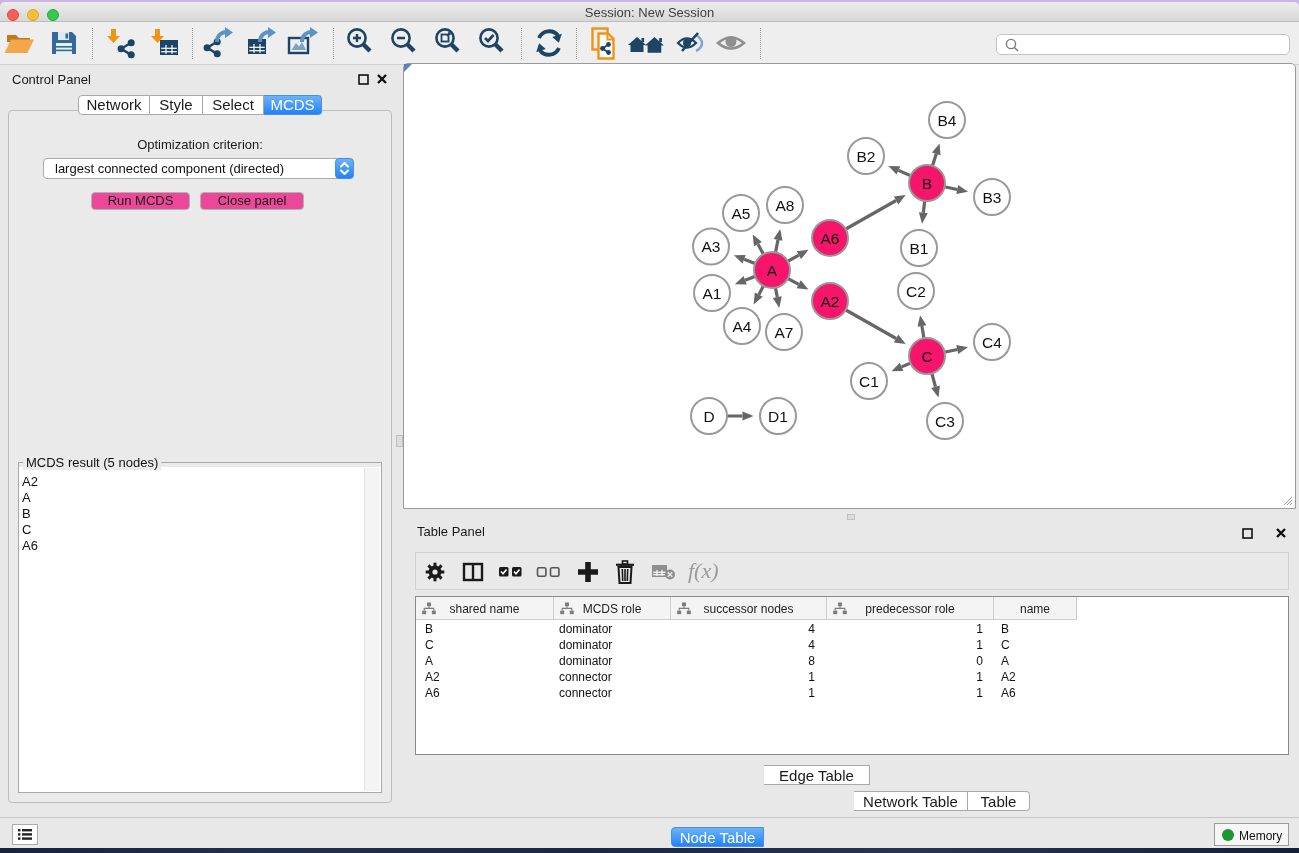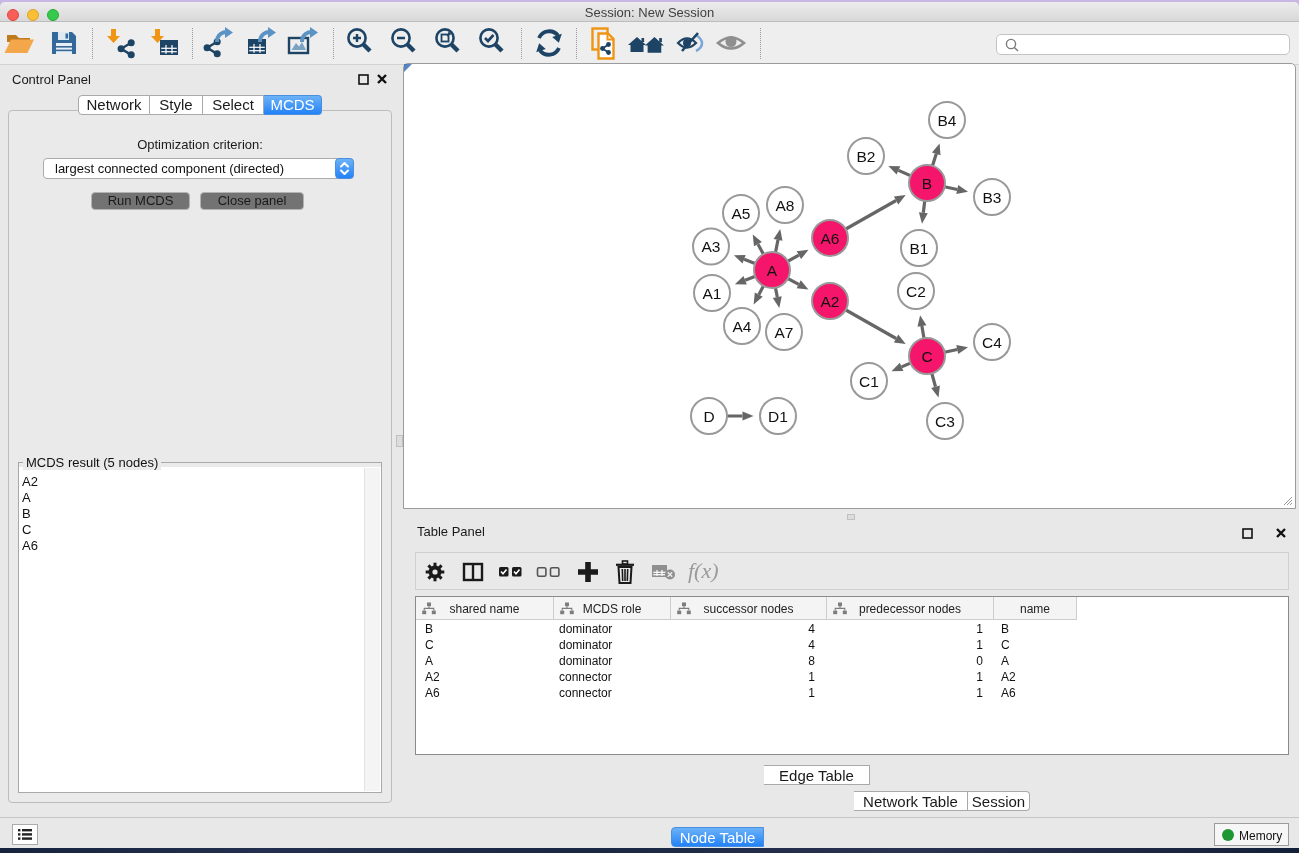--- a/index.html
+++ b/index.html
@@ -31,21 +31,21 @@
 .tabbtn.last { border-radius:0 4px 4px 0; }
 .tabbtn.sel { background:linear-gradient(#6cb2f8,#2382f7); color:#fff; border-color:#4a90e0; }
 
 #cpbox { position:absolute; left:8px; top:108px; width:384px; height:693px;
   border:1px solid #bcbcbc; border-radius:4px; background:#eaeaea; }
 #optlabel { position:absolute; left:0; width:400px; top:135px; text-align:center; font-size:13px; color:#1a1a1a; }
 #dropdown { position:absolute; left:43px; top:156px; width:311px; height:21px; background:#fff;
   border:1px solid #ababab; border-radius:4px; font-size:13px; color:#111; line-height:19px; padding-left:11px; }
 #dropdown .step { position:absolute; right:-1px; top:-1px; width:19px; height:21px; border-radius:4px;
   background:linear-gradient(#6cb2f8,#2382f7); border:1px solid #4a90e0; }
-.cbtn { position:absolute; top:190px; height:18px; background:#737373; border:1px solid #b3b3b3; border-radius:4px;
+.cbtn { position:absolute; top:190px; height:18px; background:#ec4899; border:1px solid #b3b3b3; border-radius:4px;
   font-size:13px; color:#1a1a1a; text-align:center; line-height:16px; }
 #fieldset { position:absolute; left:18px; top:460px; width:364px; height:331px; border:1px solid #a9a9a9; }
 #fslegend { position:absolute; left:23px; top:453px; font-size:13px; color:#111; background:#eaeaea; padding:0 3px; }
 #mcdslist { position:absolute; left:19px; top:465px; width:362px; height:325px; background:#fff; }
 #mcdslist .sb { position:absolute; right:1px; top:1px; width:16px; height:323px; background:#f4f4f4; border-left:1px solid #e3e3e3; }
 #mcdslist .it { position:absolute; left:3px; font-size:13px; color:#111; }
 
 #netwin { position:absolute; left:403px; top:61px; width:893px; height:446px;
   background:#fff; border:1px solid #9b9b9b; border-radius:5px 5px 0 0; }
 #nettitle { position:absolute; left:0; top:0; width:100%; height:23px;
@@ -447,21 +447,21 @@
       </div>
 <div class="hcell" style="left:411px;width:167px;">
         <svg width="14" height="13" viewBox="0 0 14 13" style="position:absolute;left:6px;top:5px">
           <g fill="#7d7d7d">
             <rect x="5" y="0.5" width="4" height="3.6"></rect>
             <rect x="0.2" y="8.6" width="4" height="3.6"></rect>
             <rect x="9.8" y="8.6" width="4" height="3.6"></rect>
             <path d="M7 4.1 V6.4 M2.2 8.6 V6.4 H11.8 V8.6" stroke="#7d7d7d" stroke-width="1.1" fill="none"></path>
           </g>
         </svg>
-        <div class="lbl">predecessor nodes</div>
+        <div class="lbl">predecessor role</div>
       </div>
 <div class="hcell" style="left:578px;width:83px;">
         <div class="lbl">name</div>
       </div>
 <div class="rowtxt" style="left:9px;top:24.5px;">B</div>
       <div class="rowtxt" style="left:143px;top:24.5px;">dominator</div>
       <div class="rowtxt" style="left:255px;top:24.5px;width:144px;text-align:right;">4</div>
       <div class="rowtxt" style="left:411px;top:24.5px;width:156px;text-align:right;">1</div>
       <div class="rowtxt" style="left:585px;top:24.5px;">B</div>
 <div class="rowtxt" style="left:9px;top:40.5px;">C</div>
@@ -482,21 +482,21 @@
 <div class="rowtxt" style="left:9px;top:88.5px;">A6</div>
       <div class="rowtxt" style="left:143px;top:88.5px;">connector</div>
       <div class="rowtxt" style="left:255px;top:88.5px;width:144px;text-align:right;">1</div>
       <div class="rowtxt" style="left:411px;top:88.5px;width:156px;text-align:right;">1</div>
       <div class="rowtxt" style="left:585px;top:88.5px;">A6</div>
 
   </div>
   <div class="tabbtn first sel" style="left:671px; top:789px; width:93px; height:20px; line-height:19px;margin-top:36px;">Node Table</div>
   <div class="tabbtn" style="left:764px; top:763px; width:106px; height:20px; line-height:19px;">Edge Table</div>
   <div class="tabbtn" style="left:854px; top:789px; width:114px; height:20px; line-height:19px;">Network Table</div>
-  <div class="tabbtn last" style="left:968px; top:789px; width:62px; height:20px; line-height:19px;">Session</div>
+  <div class="tabbtn last" style="left:968px; top:789px; width:62px; height:20px; line-height:19px;">Table</div>
 
   <div id="statusbar">
     <div style="position:absolute; left:12px; top:6px; width:26px; height:21px; background:#fdfdfd; border:1px solid #ababab;">
       <svg width="24" height="19" viewBox="0 0 24 19">
           <g fill="#222">
             <rect x="5" y="4" width="2.4" height="2.4"></rect>
             <rect x="5" y="8.2" width="2.4" height="2.4"></rect>
             <rect x="5" y="12.4" width="2.4" height="2.4"></rect>
             <rect x="9" y="4" width="10" height="2.4"></rect>
             <rect x="9" y="8.2" width="10" height="2.4"></rect>

